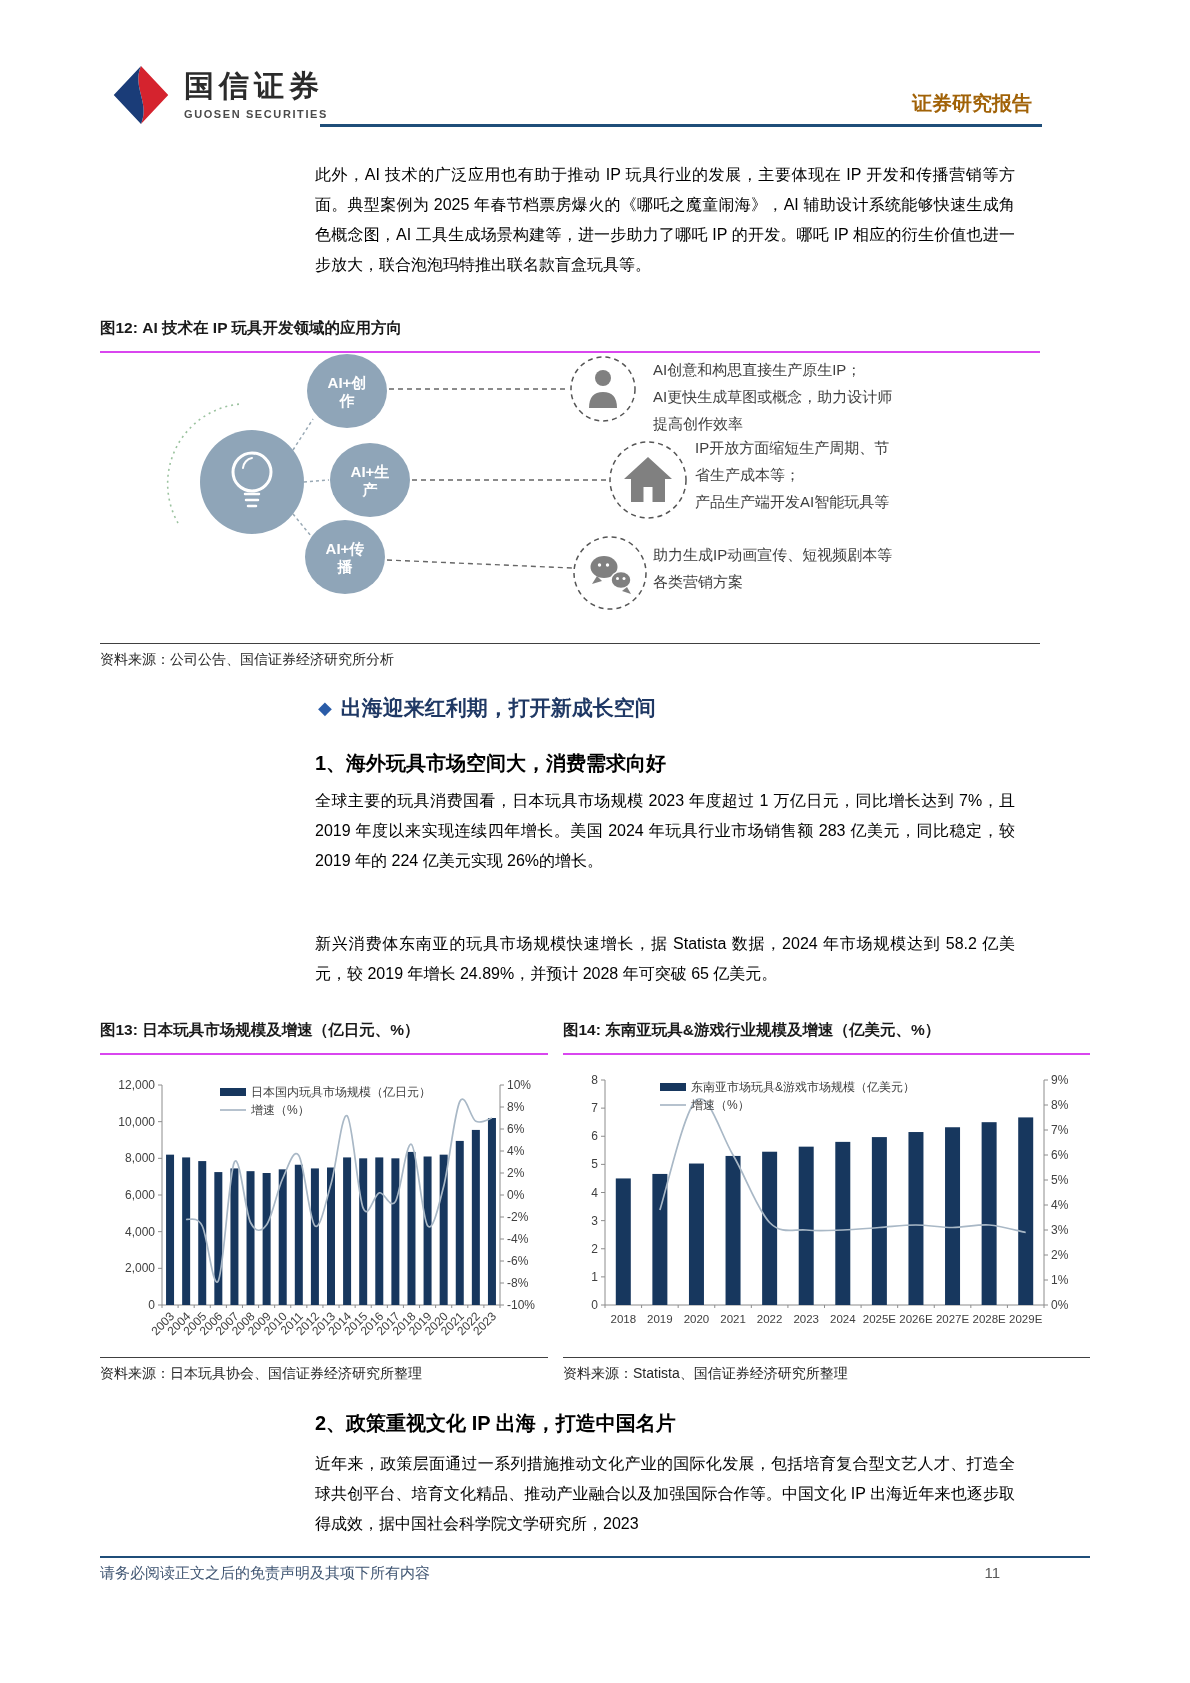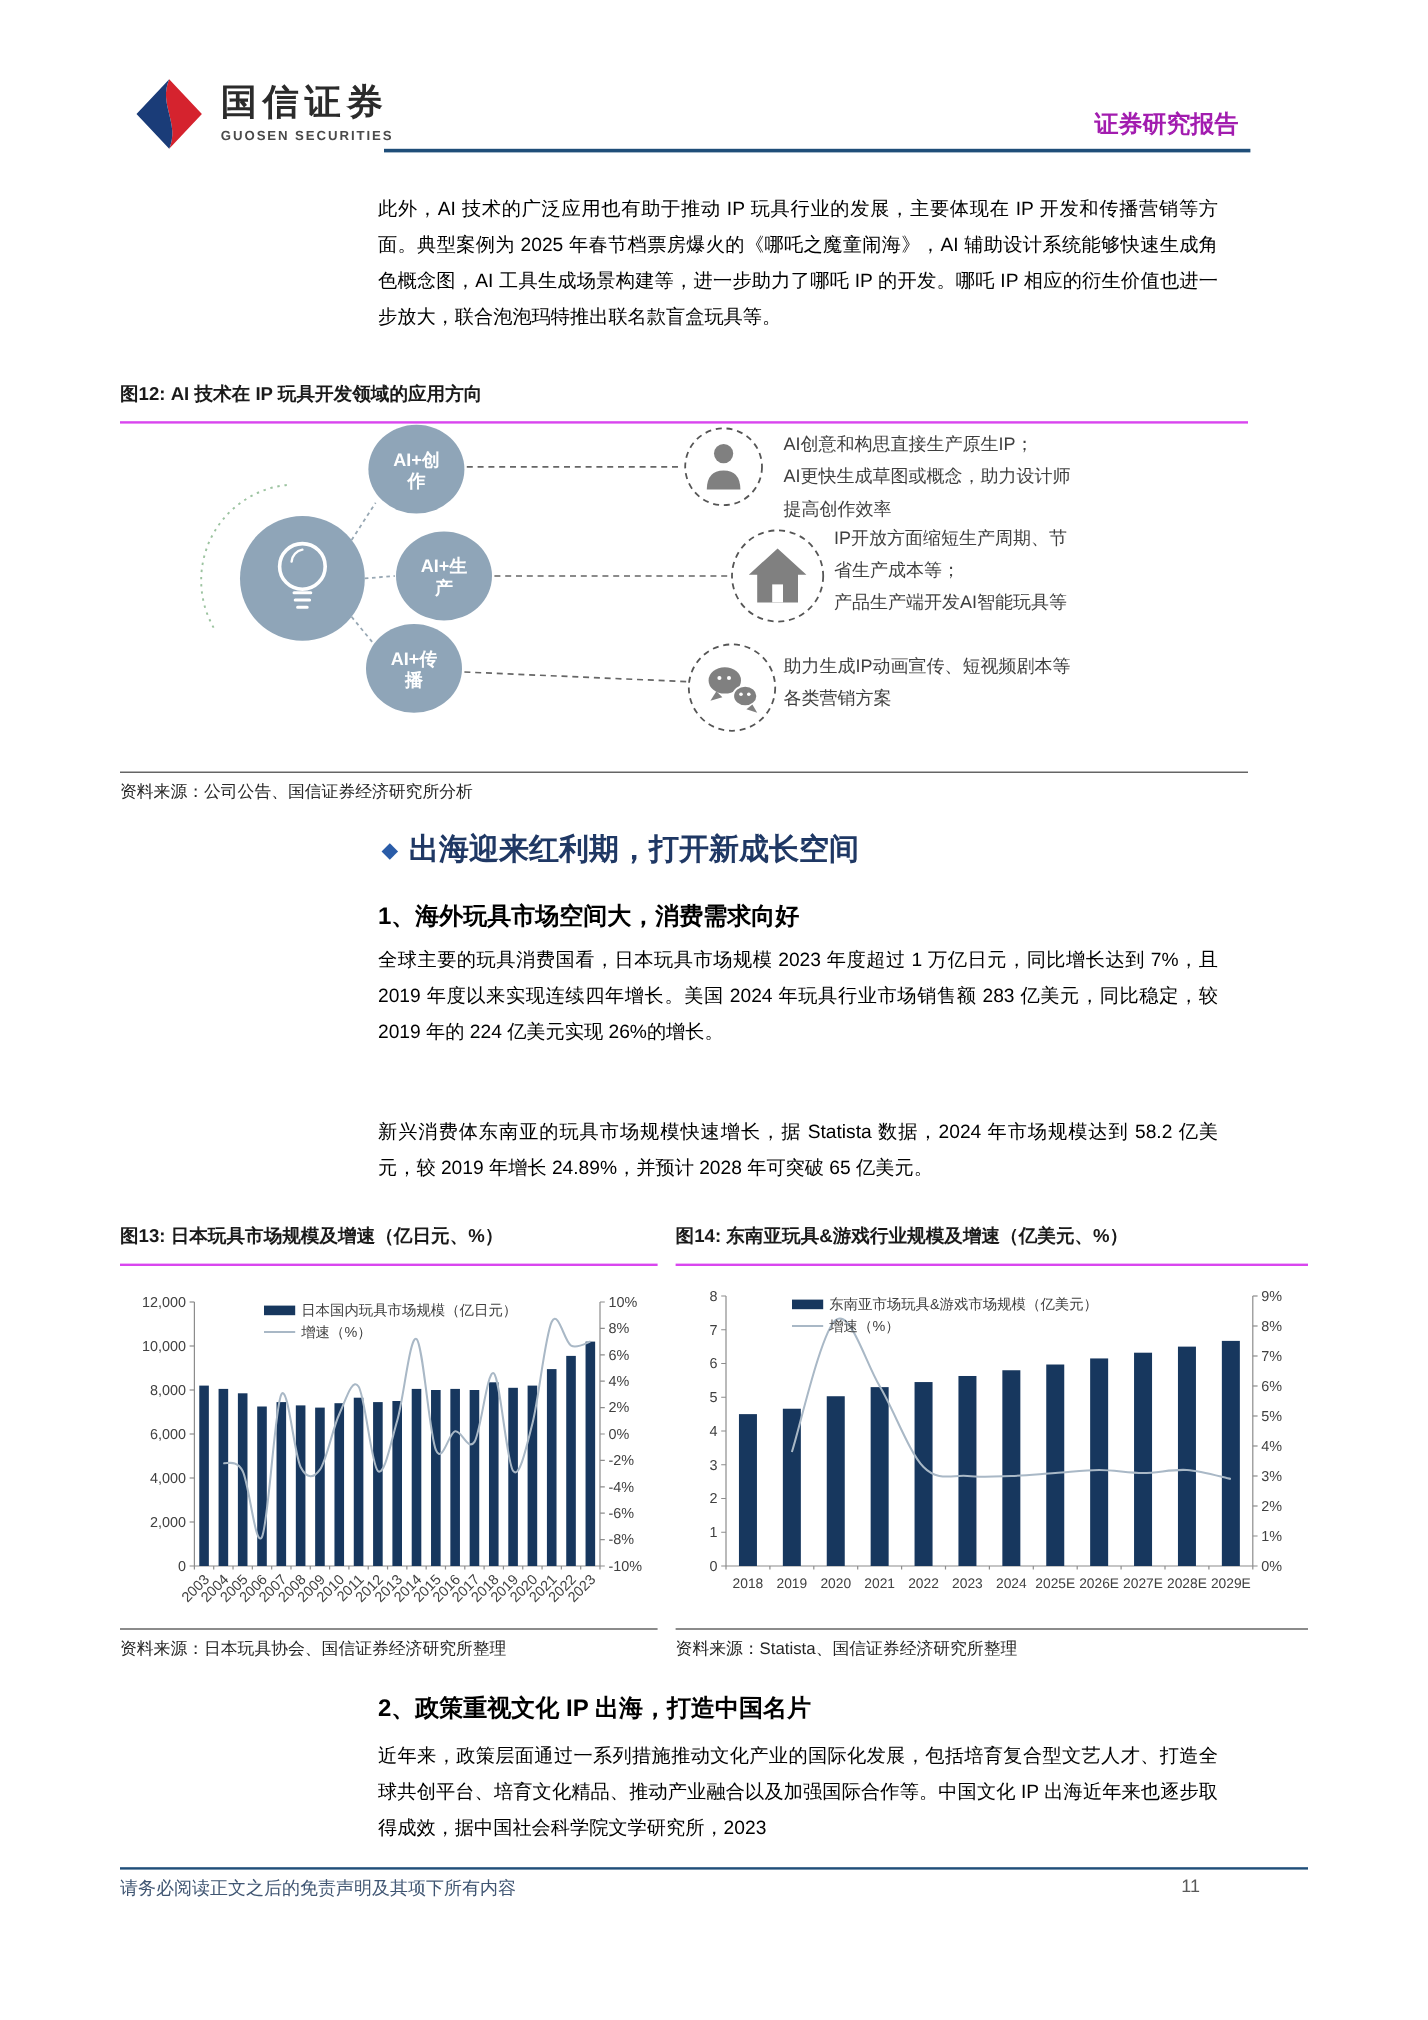--- a/index.html
+++ b/index.html
@@ -4,21 +4,21 @@
 <style>
   html,body{margin:0;padding:0;background:#fff;}
   .page{position:relative;width:1190px;height:1683px;background:#fff;overflow:hidden;
         font-family:"Liberation Sans","DejaVu Sans",sans-serif;color:#000;border-radius:17px;}
   
   .logo{position:absolute;left:112px;top:64px;display:flex;align-items:flex-start;}
   .logo-mark{width:58px;height:62px;}
   .logo-text{margin-left:14px;padding-top:6px;}
   .logo-cn{font-size:30px;font-weight:700;color:#2b2b2b;letter-spacing:5px;line-height:32px;}
   .logo-en{font-size:11px;font-weight:700;color:#4a4a4a;letter-spacing:1.6px;margin-top:6px;}
-  .report-type{position:absolute;right:158px;top:90px;font-size:20px;font-weight:700;color:#a21caf;}
+  .report-type{position:absolute;right:158px;top:90px;font-size:20px;font-weight:700;color:#a16207;}
   .hdr-rule{position:absolute;left:320px;top:124px;width:722px;height:3px;background:#1F4E79;}
   
   .body-text{position:absolute;left:315px;width:700px;margin:0;font-size:16px;line-height:30px;
              text-align:justify;color:#000;white-space:pre-line;}
   #p-intro{top:160px;}
   #p-market1{top:786px;}
   #p-market2{top:929px;}
   #p-policy{top:1449px;}
   
   .figure{position:absolute;}
@@ -27,21 +27,21 @@
   #fig14{left:563px;top:1018px;width:527px;}
   .fig-title{font-size:15.5px;font-weight:600;color:#1a1a1a;padding:2px 0 12px 0;
              border-bottom:2px solid #d946ef;}
   .fig-canvas{border-bottom:1.5px solid #404040;}
   #fig12 .fig-canvas{height:290px;}
   #fig13 .fig-canvas,#fig14 .fig-canvas{height:302px;}
   .fig-source{font-size:14px;color:#262626;padding-top:7px;}
   
   .section-heading{position:absolute;left:318px;top:694px;display:flex;align-items:center;margin:0;}
   .diamond{font-size:18px;color:#2A5CA8;margin-right:9px;line-height:28px;}
-  .section-heading .ht{font-size:25px;font-weight:700;color:#1F3864;line-height:28px;text-align:right;}
+  .section-heading .ht{font-size:21px;font-weight:700;color:#1F3864;line-height:28px;text-align:right;}
   .sub-heading{position:absolute;left:315px;margin:0;font-size:20px;font-weight:700;color:#000;}
   #sub1{top:750px;}
   #sub2{top:1410px;}
   
   .ftr-rule{position:absolute;left:100px;top:1556px;width:990px;height:2px;background:#1F4E79;}
   .ftr-disclaimer{position:absolute;left:100px;top:1564px;font-size:15px;color:#3F5572;}
   .ftr-page{position:absolute;right:190px;top:1564px;font-size:15px;color:#595959;}
 </style>
 </head>
 <body>

